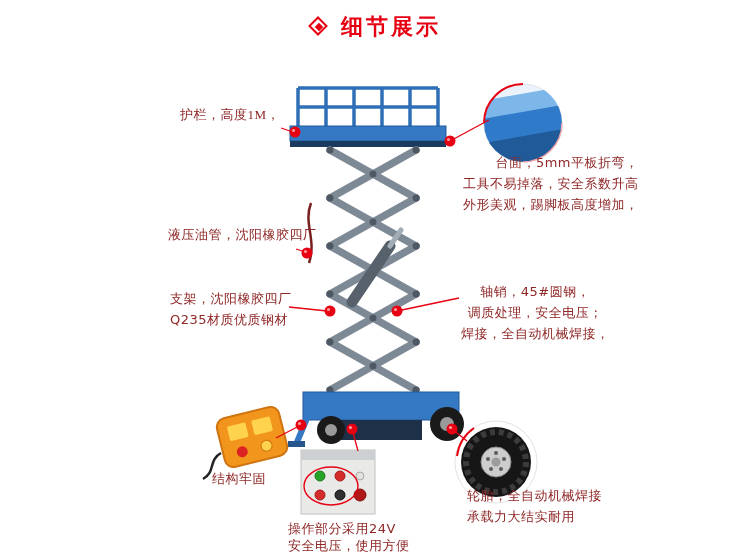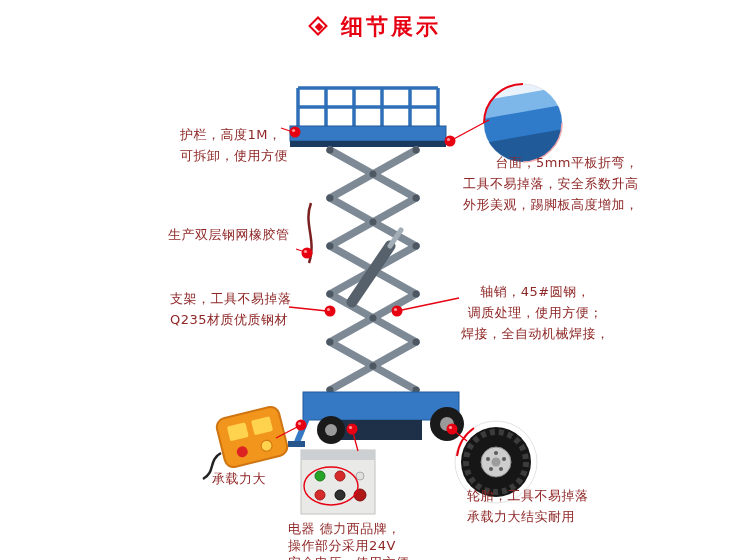--- a/index.html
+++ b/index.html
@@ -185,54 +185,52 @@
   </svg>
 
   <div class="header">
     <span class="diamond">
         <i class="outer"></i>
         <i class="inner"></i>
       </span>
     <span class="title">细节展示</span>
   </div>
 
-  <div class="callout" style="left:180px;top:124px;">
+  <div class="callout" style="left:180px;top:104px;font-family:Liberation Serif, serif;">
     <span>护栏，高度1M，</span>
-    <span>可拆卸，使用方便</span>
   </div>
 
   <div class="callout" style="left:463px;top:152px;text-align:right;">
     <span>台面，5mm平板折弯，</span>
     <span>工具不易掉落，安全系数升高</span>
     <span>外形美观，踢脚板高度增加，</span>
   </div>
 
   <div class="callout" style="left:168px;top:224px;">
-    <span>生产双层钢网橡胶管</span>
+    <span>液压油管，沈阳橡胶四厂</span>
   </div>
 
   <div class="callout" style="left:170px;top:288px;">
-    <span>支架，工具不易掉落</span>
+    <span>支架，沈阳橡胶四厂</span>
     <span>Q235材质优质钢材</span>
   </div>
 
   <div class="callout" style="left:461px;top:281px;text-align:center;">
     <span>轴销，45#圆钢，</span>
-    <span>调质处理，使用方便；</span>
+    <span>调质处理，安全电压；</span>
     <span>焊接，全自动机械焊接，</span>
   </div>
 
   <div class="callout" style="left:212px;top:468px;">
-    <span>承载力大</span>
+    <span>结构牢固</span>
   </div>
 
   <div class="callout tight" style="left:288px;top:520px;">
-    <span>电器 德力西品牌，</span>
     <span>操作部分采用24V</span>
     <span>安全电压，使用方便</span>
   </div>
 
   <div class="callout" style="left:467px;top:485px;">
-    <span>轮胎，工具不易掉落</span>
+    <span>轮胎，全自动机械焊接</span>
     <span>承载力大结实耐用</span>
   </div>
 
 </div>
 
 </body></html>

